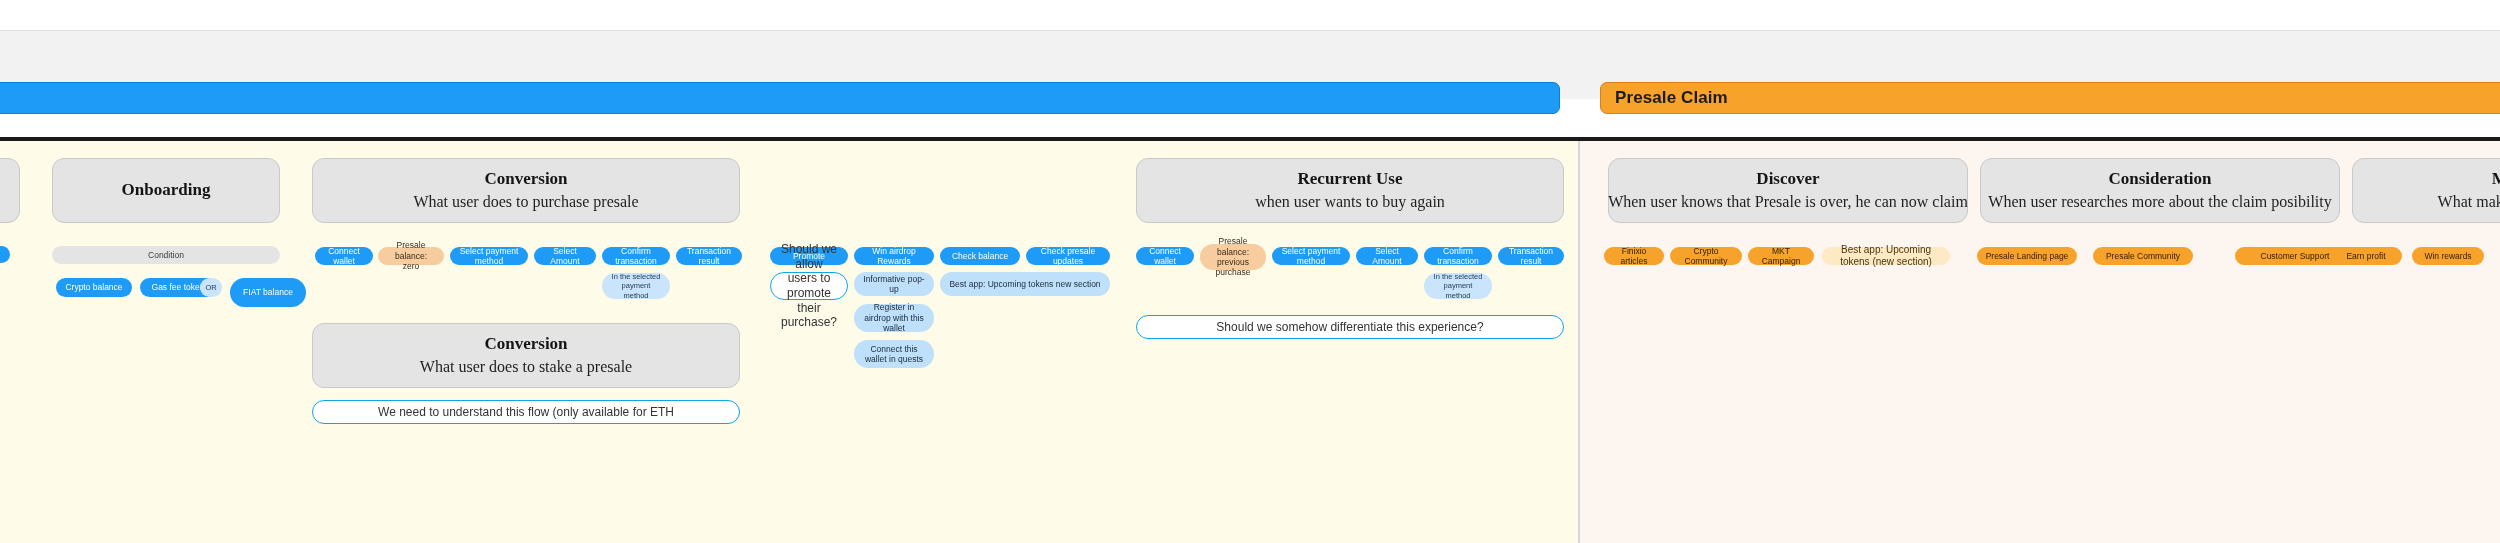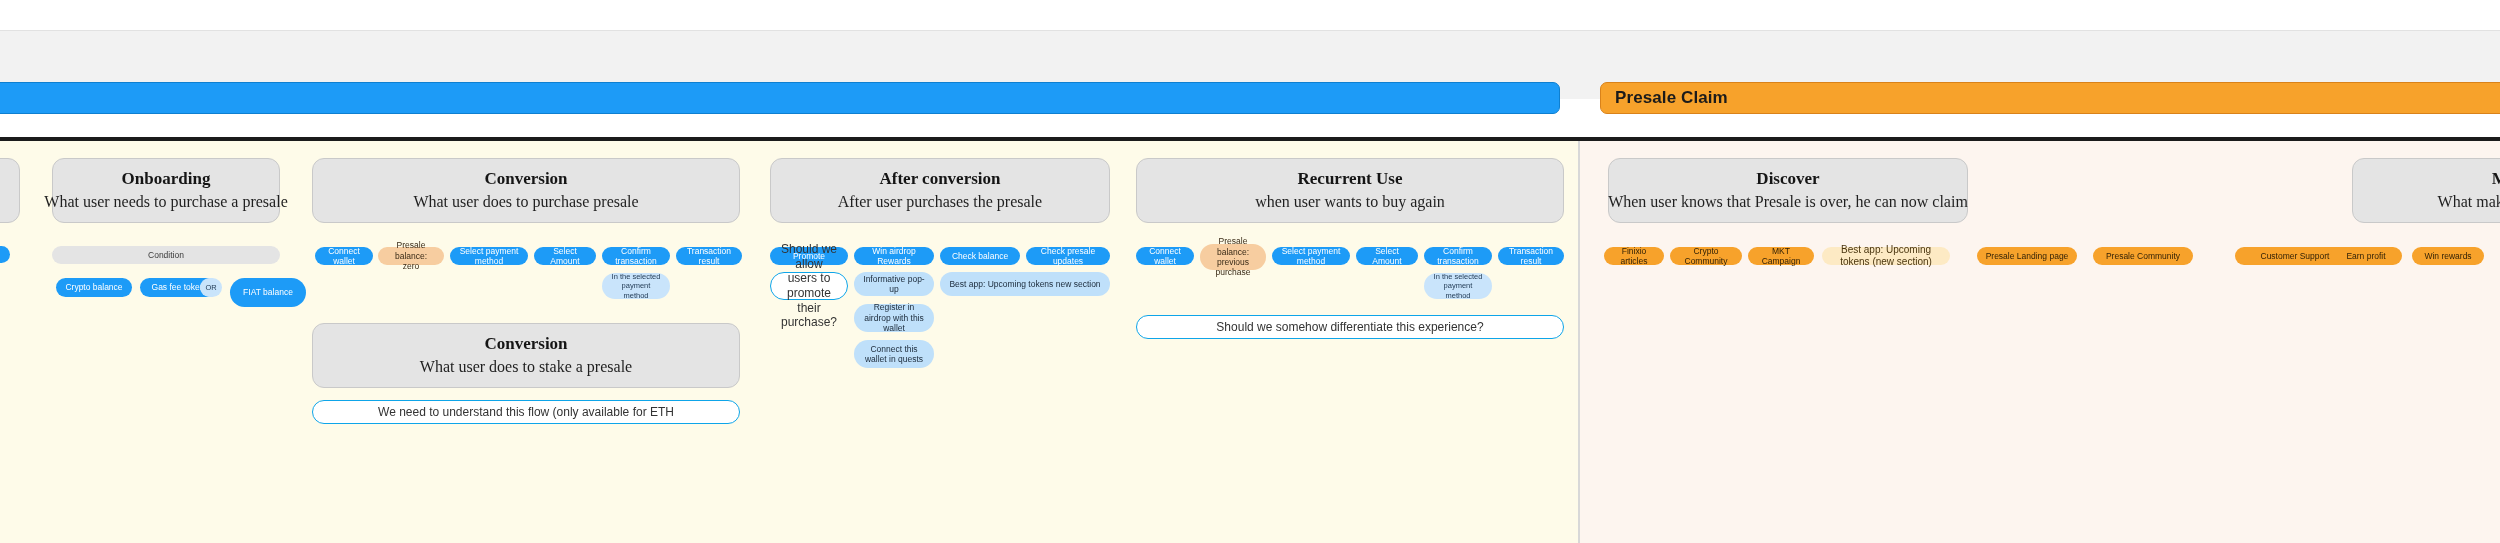--- a/index.html
+++ b/index.html
@@ -74,21 +74,20 @@
 
   <div class="lane lane-yellow"></div>
   <div class="lane-divider"></div>
   <div class="lane lane-pink"></div>
 
   <div class="col-head" style="left:-40px;top:158px;width:60px;height:65px;"></div>
   <div class="pill p-blue" style="left:-30px;top:246px;width:40px;height:17px;"></div>
 
   <div class="col-head" style="left:52px;top:158px;width:228px;height:65px;">
     <div class="t">Onboarding</div>
-    <div class="s">What user needs to purchase a presale</div>
   </div>
   <div class="pill p-grey" style="left:52px;top:246px;width:228px;height:18px;">
     <span>Condition</span>
   </div>
   <div class="pill p-blue" style="left:56px;top:278px;width:76px;height:19px;">
     <span>Crypto balance</span>
   </div>
   <div class="pill p-blue" style="left:140px;top:278px;width:76px;height:19px;">
     <span>Gas fee token</span>
   </div>
@@ -126,24 +125,20 @@
   </div>
 
   <div class="col-head" style="left:312px;top:323px;width:428px;height:65px;">
     <div class="t">Conversion</div>
     <div class="s">What user does to stake a presale</div>
   </div>
   <div class="pill p-white" style="left:312px;top:400px;width:428px;height:24px;">
     <span>We need to understand this flow (only available for ETH</span>
   </div>
 
-  <div class="col-head" style="left:770px;top:158px;width:340px;height:65px;">
-    <div class="t">After conversion</div>
-    <div class="s">After user purchases the presale</div>
-  </div>
   <div class="pill p-blue" style="left:770px;top:247px;width:78px;height:18px;">
     <span>Promote</span>
   </div>
   <div class="pill p-blue" style="left:854px;top:247px;width:80px;height:18px;">
     <span>Win airdrop Rewards</span>
   </div>
   <div class="pill p-blue" style="left:940px;top:247px;width:80px;height:18px;">
     <span>Check balance</span>
   </div>
   <div class="pill p-blue" style="left:1026px;top:247px;width:84px;height:18px;">
@@ -204,20 +199,24 @@
   <div class="pill p-orange" style="left:1670px;top:247px;width:72px;height:18px;">
     <span>Crypto Community</span>
   </div>
   <div class="pill p-orange" style="left:1748px;top:247px;width:66px;height:18px;">
     <span>MKT Campaign</span>
   </div>
   <div class="pill p-cream" style="left:1822px;top:247px;width:128px;height:18px;">
     <span>Best app: Upcoming tokens (new section)</span>
   </div>
 
+  <div class="col-head" style="left:1980px;top:158px;width:360px;height:65px;">
+    <div class="t">Consideration</div>
+    <div class="s">When user researches more about the claim posibility</div>
+  </div>
   <div class="pill p-orange" style="left:1977px;top:247px;width:100px;height:18px;">
     <span>Presale Landing page</span>
   </div>
   <div class="pill p-orange" style="left:2093px;top:247px;width:100px;height:18px;">
     <span>Presale Community</span>
   </div>
   <div class="pill p-orange" style="left:2203px;top:247px;width:120px;height:18px;margin-left:32px;">
     <span>Customer Support</span>
   </div>
 

